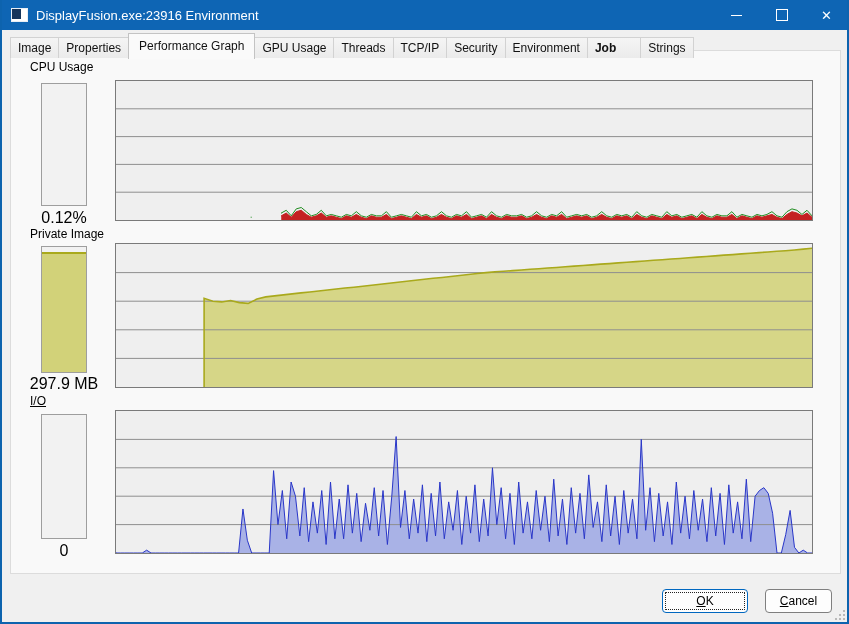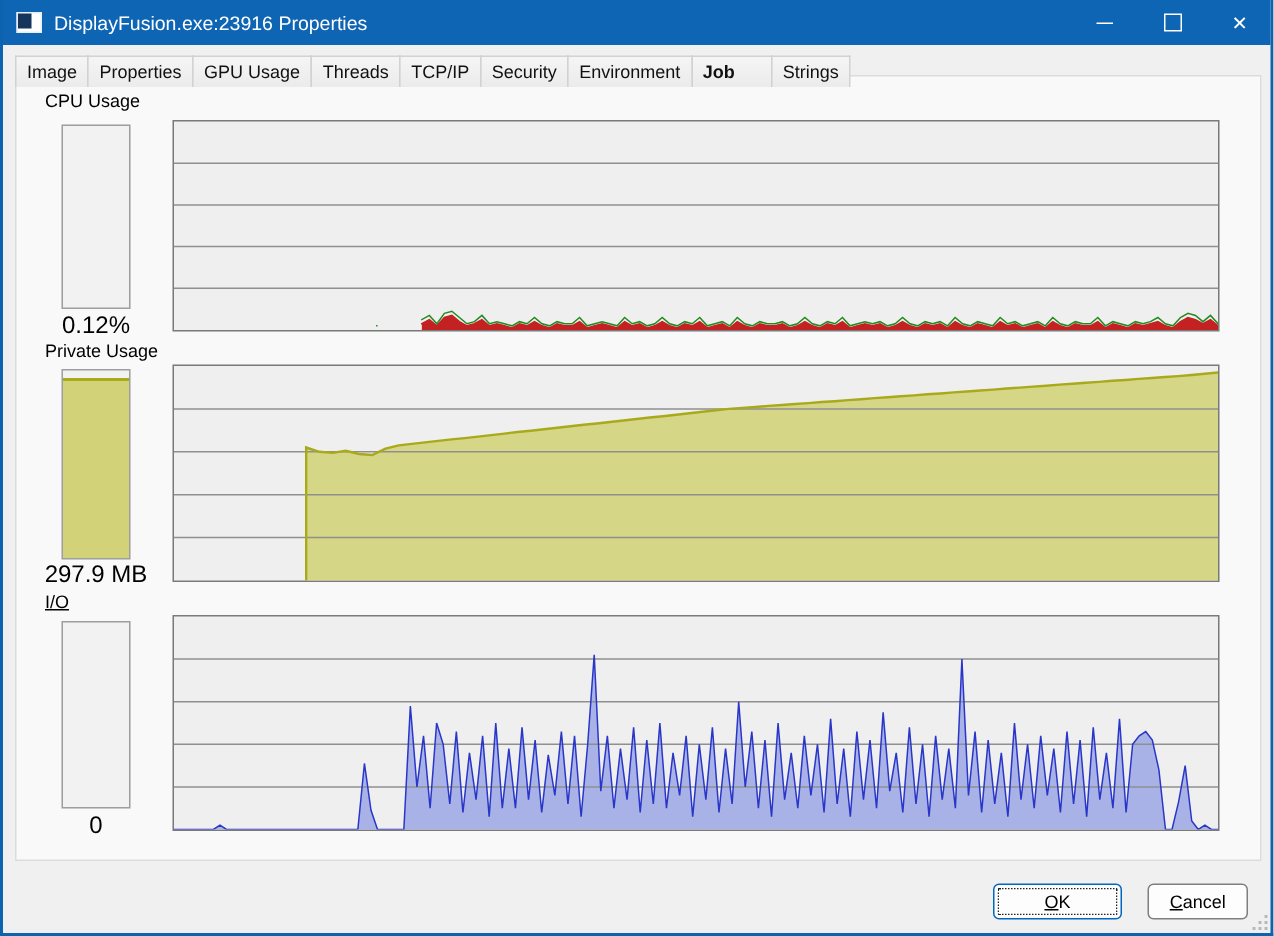--- a/index.html
+++ b/index.html
@@ -45,37 +45,38 @@
 </style>
 </head>
 <body>
 
 <div class="window" data-name="properties-window">
 
   <div class="titlebar" data-name="title-bar">
     <div class="app-icon" data-name="displayfusion-app-icon">
         <div class="mon"></div>
       </div>
-    <div class="title-text" data-name="window-title">DisplayFusion.exe:23916 Properties</div>
+    <div class="title-text" data-name="window-title">DisplayFusion.exe:23916 Environment</div>
     <div class="caption-buttons" data-name="caption-buttons">
       <div class="cap-btn" data-name="minimize-button">
           <div class="glyph-min" data-name="minimize-icon"></div>
         </div>
       <div class="cap-btn" data-name="maximize-button">
           <div class="glyph-max" data-name="maximize-icon"></div>
         </div>
       <div class="cap-btn" data-name="close-button">
           <span class="glyph-close" data-name="close-icon">✕</span>
         </div>
     </div>
   </div>
 
   <div class="tabbar" data-name="tab-bar">
     <div class="tab" data-name="tab-image">Image</div>
     <div class="tab" data-name="tab-performance">Properties</div>
+    <div class="tab active" data-name="tab-performance-graph">Performance Graph</div>
     <div class="tab" data-name="tab-gpu-graph">GPU Usage</div>
     <div class="tab" data-name="tab-threads">Threads</div>
     <div class="tab" data-name="tab-tcpip">TCP/IP</div>
     <div class="tab" data-name="tab-security">Security</div>
     <div class="tab" data-name="tab-environment">Environment</div>
     <div class="tab" data-name="tab-job">Job</div>
     <div class="tab" data-name="tab-strings">Strings</div>
   </div>
 
   <div class="panel" data-name="tab-panel">
@@ -88,21 +89,21 @@
           <path d="M47.48 100L47.48 97L47.48 97L48.92 95L50.36 98L51.8 94L53.24 93L54.68 96L56.12 98L57.55 97L58.99 95L60.43 98L61.87 97L63.31 98L64.75 99L66.19 97L67.63 98L69.06 96L70.5 98L71.94 99L73.38 97L74.82 98L76.26 98L77.7 96L79.14 99L80.58 98L82.01 97L83.45 98L84.89 99L86.33 96L87.77 98L89.21 97L90.65 99L92.09 98L93.53 96L94.96 98L96.4 99L97.84 97L99.28 98L100.72 96L102.16 99L103.6 98L105.04 97L106.47 99L107.91 96L109.35 98L110.79 99L112.23 97L113.67 98L115.11 98L116.55 97L117.99 99L119.42 98L120.86 96L122.3 98L123.74 99L125.18 97L126.62 98L128.06 96L129.5 99L130.94 98L132.37 97L133.81 98L135.25 97L136.69 99L138.13 98L139.57 96L141.01 98L142.45 99L143.88 97L145.32 98L146.76 97L148.2 99L149.64 96L151.08 98L152.52 99L153.96 97L155.4 98L156.83 99L158.27 96L159.71 98L161.15 97L162.59 99L164.03 98L165.47 97L166.91 99L168.35 96L169.78 98L171.22 99L172.66 97L174.1 98L175.54 98L176.98 96L178.42 99L179.86 97L181.29 98L182.73 99L184.17 97L185.61 98L187.05 97L188.49 96L189.93 98L191.37 99L192.81 96L194.24 94L195.68 95L197.12 97L198.56 95L200 98L200 100Z" fill="#c42222" stroke="none"></path>
           <line x1="0" x2="200" y1="20" y2="20" stroke="#8f8f8f" stroke-width="1" vector-effect="non-scaling-stroke"></line>
           <line x1="0" x2="200" y1="40" y2="40" stroke="#8f8f8f" stroke-width="1" vector-effect="non-scaling-stroke"></line>
           <line x1="0" x2="200" y1="60" y2="60" stroke="#8f8f8f" stroke-width="1" vector-effect="non-scaling-stroke"></line>
           <line x1="0" x2="200" y1="80" y2="80" stroke="#8f8f8f" stroke-width="1" vector-effect="non-scaling-stroke"></line>
           <path d="M47.48 97L47.48 97L48.92 95L50.36 98L51.8 94L53.24 93L54.68 96L56.12 98L57.55 97L58.99 95L60.43 98L61.87 97L63.31 98L64.75 99L66.19 97L67.63 98L69.06 96L70.5 98L71.94 99L73.38 97L74.82 98L76.26 98L77.7 96L79.14 99L80.58 98L82.01 97L83.45 98L84.89 99L86.33 96L87.77 98L89.21 97L90.65 99L92.09 98L93.53 96L94.96 98L96.4 99L97.84 97L99.28 98L100.72 96L102.16 99L103.6 98L105.04 97L106.47 99L107.91 96L109.35 98L110.79 99L112.23 97L113.67 98L115.11 98L116.55 97L117.99 99L119.42 98L120.86 96L122.3 98L123.74 99L125.18 97L126.62 98L128.06 96L129.5 99L130.94 98L132.37 97L133.81 98L135.25 97L136.69 99L138.13 98L139.57 96L141.01 98L142.45 99L143.88 97L145.32 98L146.76 97L148.2 99L149.64 96L151.08 98L152.52 99L153.96 97L155.4 98L156.83 99L158.27 96L159.71 98L161.15 97L162.59 99L164.03 98L165.47 97L166.91 99L168.35 96L169.78 98L171.22 99L172.66 97L174.1 98L175.54 98L176.98 96L178.42 99L179.86 97L181.29 98L182.73 99L184.17 97L185.61 98L187.05 97L188.49 96L189.93 98L191.37 99L192.81 96L194.24 94L195.68 95L197.12 97L198.56 95L200 98" fill="none" stroke="#c42222" stroke-width="1" stroke-linecap="square" vector-effect="non-scaling-stroke"></path>
           <path d="M38.85 98L38.85 98M47.48 95L47.48 95L48.92 93L50.36 97L51.8 92L53.24 91L54.68 94L56.12 97L57.55 96L58.99 93L60.43 97L61.87 96L63.31 97L64.75 98L66.19 96L67.63 97L69.06 94L70.5 97L71.94 98L73.38 96L74.82 97L76.26 97L77.7 94L79.14 98L80.58 97L82.01 96L83.45 97L84.89 98L86.33 94L87.77 97L89.21 96L90.65 98L92.09 97L93.53 94L94.96 97L96.4 98L97.84 96L99.28 97L100.72 94L102.16 98L103.6 97L105.04 96L106.47 98L107.91 94L109.35 97L110.79 98L112.23 96L113.67 97L115.11 97L116.55 96L117.99 98L119.42 97L120.86 94L122.3 97L123.74 98L125.18 96L126.62 97L128.06 94L129.5 98L130.94 97L132.37 96L133.81 97L135.25 96L136.69 98L138.13 97L139.57 94L141.01 97L142.45 98L143.88 96L145.32 97L146.76 96L148.2 98L149.64 94L151.08 97L152.52 98L153.96 96L155.4 97L156.83 98L158.27 94L159.71 97L161.15 96L162.59 98L164.03 97L165.47 96L166.91 98L168.35 94L169.78 97L171.22 98L172.66 96L174.1 97L175.54 97L176.98 94L178.42 98L179.86 96L181.29 97L182.73 98L184.17 96L185.61 97L187.05 96L188.49 94L189.93 97L191.37 98L192.81 94L194.24 92L195.68 93L197.12 96L198.56 93L200 97" fill="none" stroke="#1f8c1f" stroke-width="1" stroke-linecap="square" vector-effect="non-scaling-stroke"></path>
         </svg>
       </div>
 
-    <div class="sec-label" style="left:19px;top:176px;" data-name="private-bytes-label">Private Usage</div>
+    <div class="sec-label" style="left:19px;top:176px;" data-name="private-bytes-label">Private Image</div>
     <div class="gauge" style="left:30px;top:195px;height:127px;" data-name="private-bytes-gauge">
         <div class="gauge-fill" style="height: 96%; background: rgb(210, 210, 121); border-top: 2px solid rgb(169, 169, 28);"></div>
       </div>
     <div class="gauge-value" style="left:10px;top:324px;" data-name="private-bytes-gauge-value">297.9 MB</div>
     <div class="graph" style="left:104px;top:192px;height:145px;" data-name="private-bytes-graph">
         <svg viewBox="0 0 200 100" preserveAspectRatio="none">
           <path d="M25.32 100L25.32 38L25.32 38L27.85 40L30.38 40.5L32.91 39.5L35.44 41L37.97 41.5L40.51 38.5L43.04 37L45.57 36.3L48.1 35.6L50.63 34.9L53.16 34.2L55.7 33.6L58.23 32.9L60.76 32.2L63.29 31.5L65.82 30.8L68.35 30.2L70.89 29.5L73.42 28.8L75.95 28.1L78.48 27.4L81.01 26.8L83.54 26.1L86.08 25.4L88.61 24.7L91.14 24L93.67 23.4L96.2 22.7L98.73 22L101.27 21.3L103.8 20.6L106.33 20L108.86 19.5L111.39 19.1L113.92 18.6L116.46 18.2L118.99 17.7L121.52 17.3L124.05 16.8L126.58 16.4L129.11 15.9L131.65 15.5L134.18 15L136.71 14.6L139.24 14.1L141.77 13.7L144.3 13.2L146.84 12.8L149.37 12.3L151.9 11.9L154.43 11.4L156.96 11L159.49 10.5L162.03 10.1L164.56 9.6L167.09 9.2L169.62 8.7L172.15 8.3L174.68 7.8L177.22 7.4L179.75 6.9L182.28 6.5L184.81 6L187.34 5.6L189.87 5.1L192.41 4.7L194.94 4.2L197.47 3.6L200 3L200 100Z" fill="#d6d687" stroke="none"></path>
           <line x1="0" x2="200" y1="20" y2="20" stroke="#8f8f8f" stroke-width="1" vector-effect="non-scaling-stroke"></line>
           <line x1="0" x2="200" y1="40" y2="40" stroke="#8f8f8f" stroke-width="1" vector-effect="non-scaling-stroke"></line>
           <line x1="0" x2="200" y1="60" y2="60" stroke="#8f8f8f" stroke-width="1" vector-effect="non-scaling-stroke"></line>

